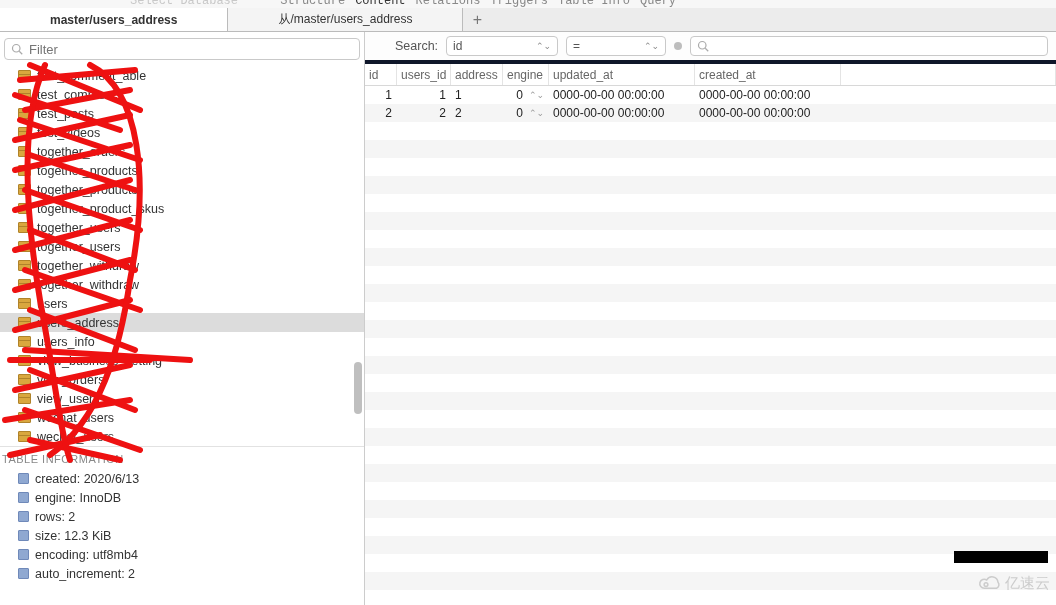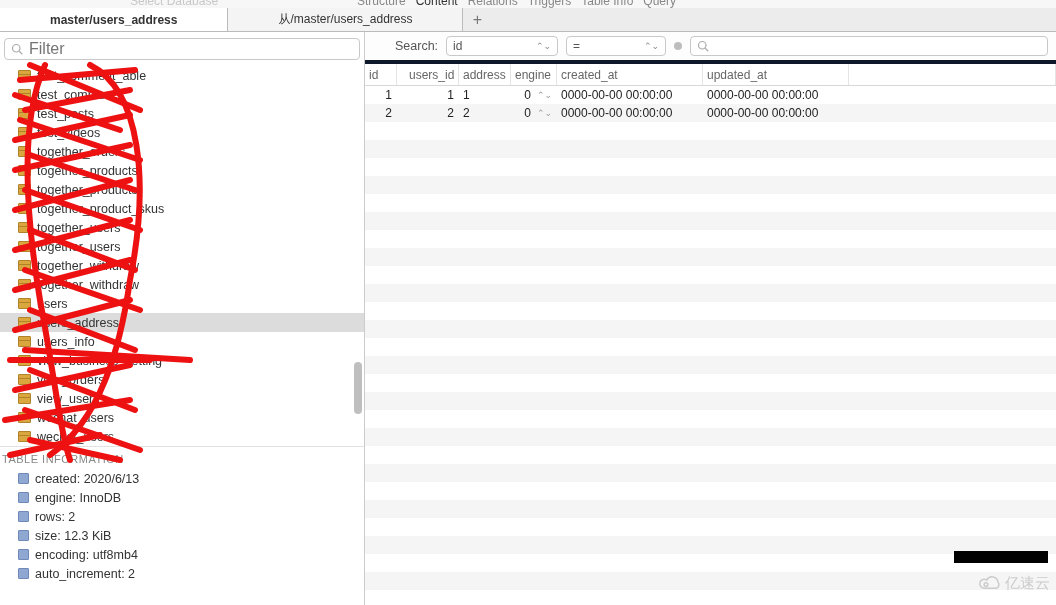--- a/index.html
+++ b/index.html
@@ -26,20 +26,21 @@
     background: #fff;
     overflow: hidden;
     position: relative;
   }
 
   
   .topbar {
     height: 8px;
     position: relative;
     background: #f7f7f7;
+    font-family: Liberation Mono, monospace;
   }
   .select-db { position:absolute; left:130px; top:-6px; font-size:12px; color:#c8c8c8; }
   .top-menu { position:absolute; right:380px; top:-6px; display:flex; gap:10px; font-size:12px; }
   .top-menu span { color: var(--inactive-tab-text); }
   .top-menu .active { color: #333; font-weight:500; }
 
   
   .tabs-row {
     display: flex;
     align-items: stretch;
@@ -97,21 +98,21 @@
     display: flex;
     align-items: center;
     border: 1px solid #c9c9c9;
     border-radius: 4px;
     height: 22px;
     padding: 0 6px;
     background:#fff;
   }
   .filter input {
     border:none; outline:none;
-    font-size:16px; flex:1;
+    font-size:13px; flex:1;
     background:transparent;
     color:#ec4899;
   }
   .mag-icon {
     width:12px;height:12px;margin-right:4px;
     color:#aaa;
   }
 
   
   .table-list {
@@ -234,21 +235,21 @@
     background:#fff;
     font-size:12px;
     color: var(--header-text);
   }
   .grid-header .cell {
     display:flex; align-items:center;
     padding-left:4px;
     border-right:1px solid #e4e4e4;
   }
   .col-id { width:32px; }
-  .col-users { width:54px;margin-left:8px; }
+  .col-users { width:54px; }
   .col-addr { width:52px; }
   .col-status { width:46px; }
   .col-created { width:146px; }
   .col-updated { width:146px; }
   .col-rest { flex:1; }
 
   .grid-body { }
   .grid-row {
     display:flex;
     height:18px;
@@ -468,22 +469,22 @@
         <input style="">
       </div>
     </div>
 
     <div class="grid">
       <div class="grid-header">
         <div class="cell col-id">id</div>
         <div class="cell col-users">users_id</div>
         <div class="cell col-addr">address</div>
         <div class="cell col-status">engine</div>
+        <div class="cell col-updated">updated_at</div>
         <div class="cell col-created">created_at</div>
-        <div class="cell col-updated">updated_at</div>
         <div class="cell col-rest"></div>
       </div>
       <div class="grid-body" id="grid-body">
           <div class="grid-row">
             <div class="cell col-id right">
               <span>1</span>
             </div>
             <div class="cell col-users right">
               <span>1</span>
             </div>

